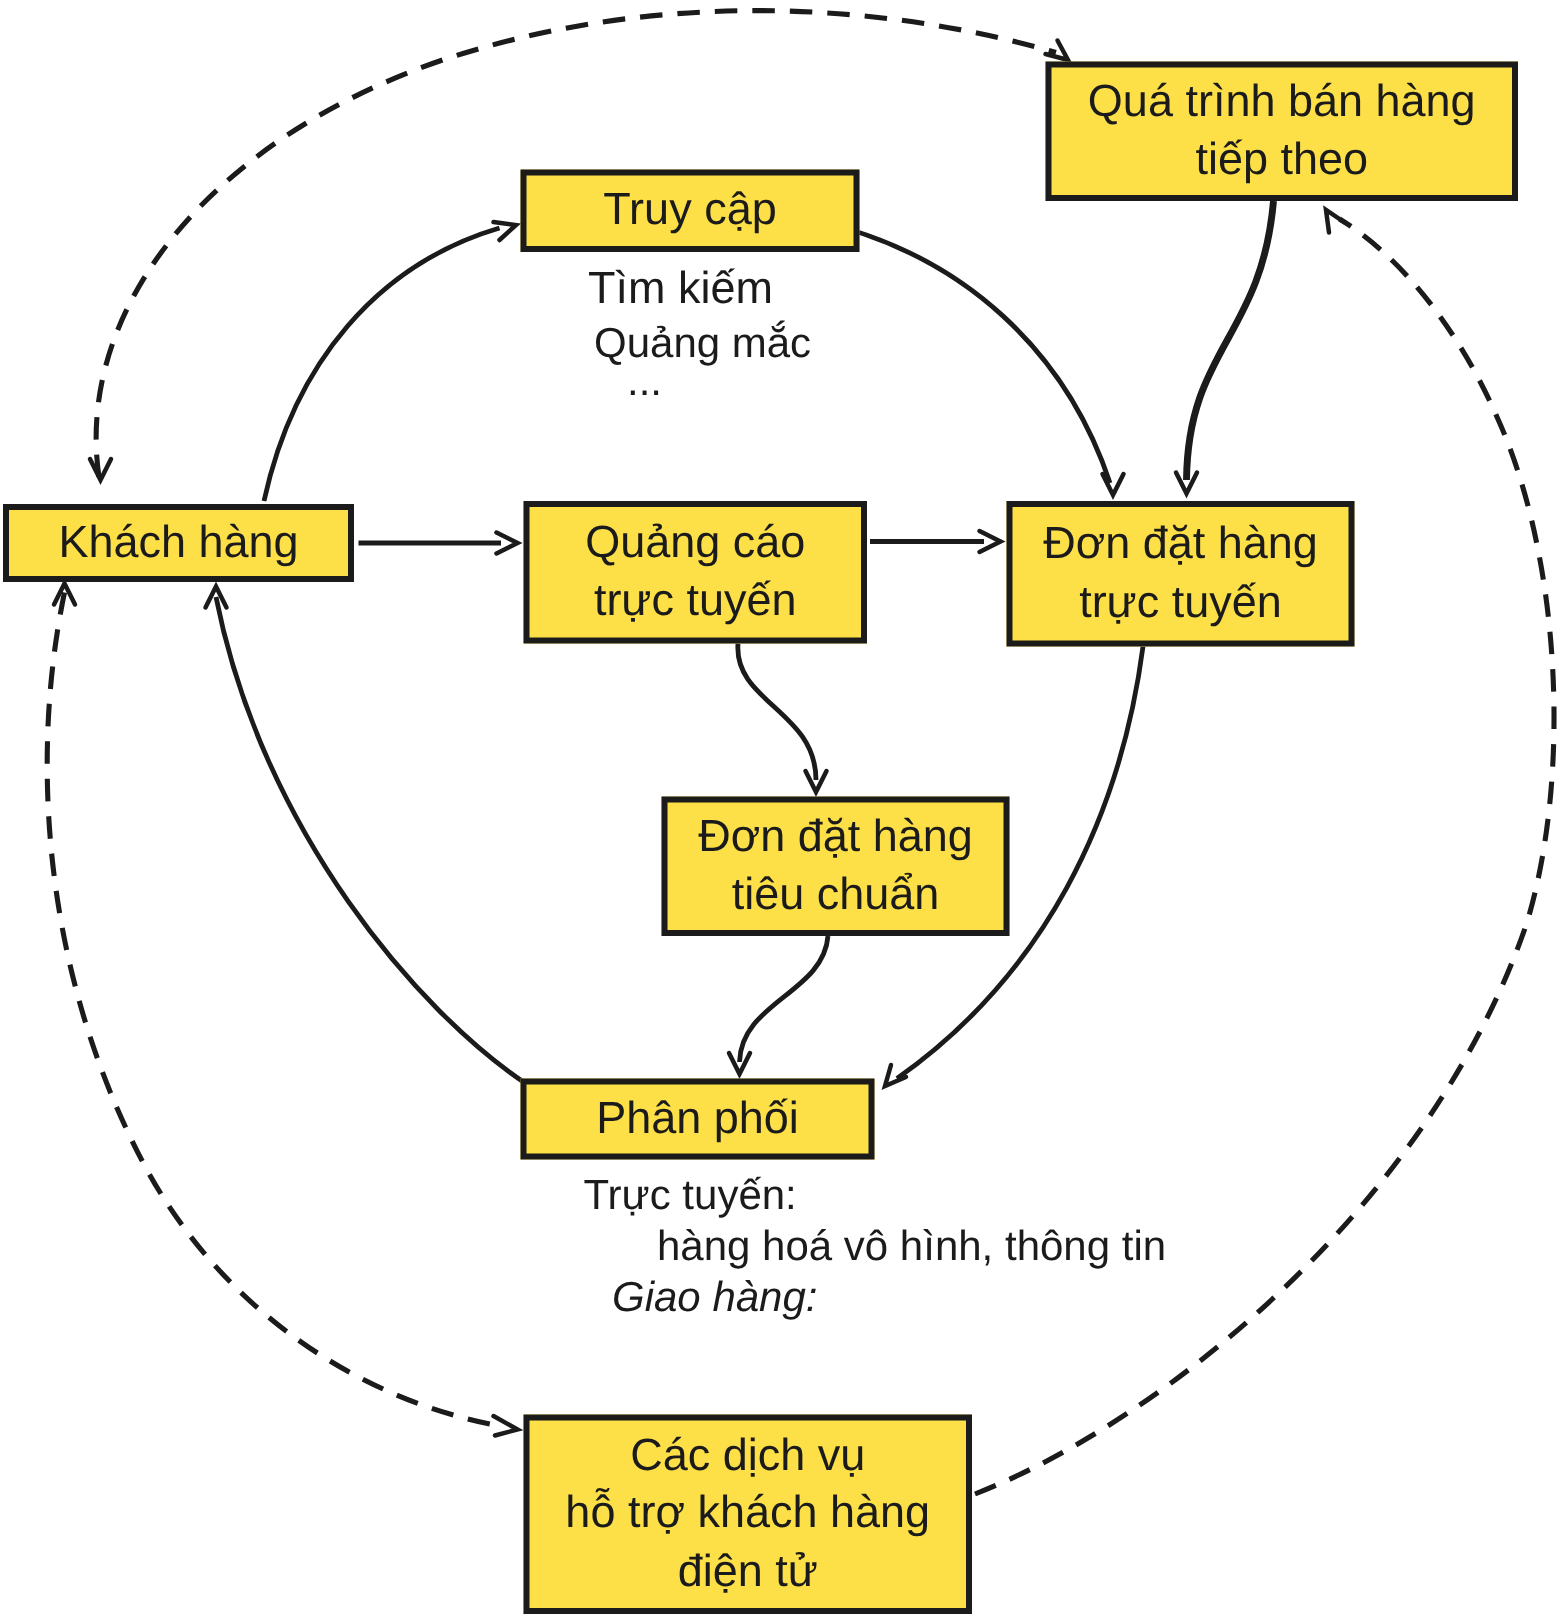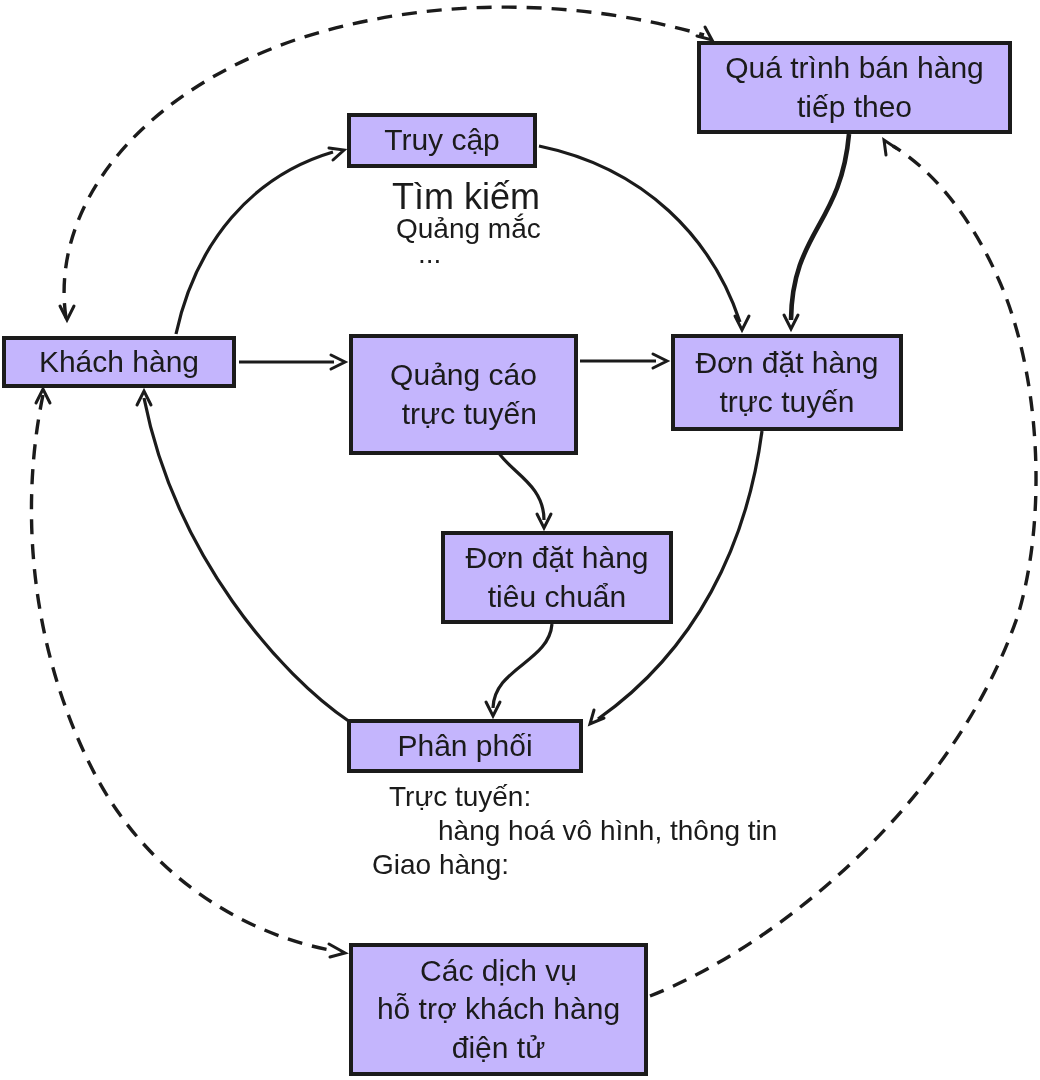--- a/index.html
+++ b/index.html
@@ -15,38 +15,38 @@
   .arrows {
     position: absolute;
     left: 0; top: 0;
     z-index: 1;
   }
   .node {
     position: absolute;
     z-index: 2;
     box-sizing: border-box;
     border: 4px solid #1b1b1b;
-    background: #c4b5fd;
+    background: #fde047;
     display: flex;
     align-items: center;
     justify-content: center;
     text-align: center;
     white-space: pre-line;
     font-size: 30px;
     line-height: 1.27;
     color: #1b1b1b;
   }
   .note {
     position: absolute;
     z-index: 2;
     font-size: 28px;
     color: #1b1b1b;
     white-space: nowrap;
   }
-  .note.big { font-size: 36px; }
+  .note.big { font-size: 30px; }
   svg path, svg polyline { stroke: #1b1b1b; fill: none; }
   .flow   { stroke-width: 3.2px; }
   .flow-thick { stroke-width: 4.6px; }
   .dashed { stroke-width: 3.4px; stroke-dasharray: 15 10; }
   .head   { stroke-width: 3px; stroke-linecap: round; stroke-linejoin: miter; }
 </style>
 </head>
 <body>
 
 <div class="stage">
@@ -89,25 +89,25 @@
     <polyline class="head" points="329,944 345,953 330,957"></polyline>
 
     <path class="dashed" d="M 650,996 C 780,945 955,800 1018,615 C 1048,515 1040,370 998,278 C 974,223 936,172 893,146"></path>
     <polyline class="head" points="886,155 884,140 896,148"></polyline>
   </svg>
 
   <div class="node" style="left:2px; top:336px; width:234px; height:52px;">
     <span>Khách hàng</span>
   </div>
 
-  <div class="node" style="left:347px; top:113px; width:190px; height:55px;">
+  <div class="node" style="left:347px; top:113px; width:226px; height:55px;">
     <span>Truy cập</span>
   </div>
 
-  <div class="node" style="left:349px; top:334px; width:229px; height:121px;text-align:right;">
+  <div class="node" style="left:349px; top:334px; width:229px; height:95px;">
     <span>Quảng cáo
 trực tuyến</span>
   </div>
 
   <div class="node" style="left:671px; top:334px; width:232px; height:97px;">
     <span>Đơn đặt hàng
 trực tuyến</span>
   </div>
 
   <div class="node" style="left:697px; top:41px; width:315px; height:93px;">
@@ -129,15 +129,15 @@
   <div class="node" style="left:347px; top:719px; width:236px; height:54px;">
     <span>Phân phối</span>
   </div>
 
   <div class="note big" style="left:392px; top:176px;">Tìm kiếm</div>
   <div class="note" style="left:396px; top:213px;">Quảng mắc</div>
   <div class="note" style="left:418px; top:238px;">...</div>
 
   <div class="note" style="left:438px; top:815px;">hàng hoá vô hình, thông tin</div>
   <div class="note" style="left:389px; top:781px;">Trực tuyến:</div>
-  <div class="note" style="left:372px; top:849px;">Giao hàng:</div>
+  <div class="note" style="left:408px; top:849px;font-style:italic;">Giao hàng:</div>
 
 </div>
 
 </body></html>

